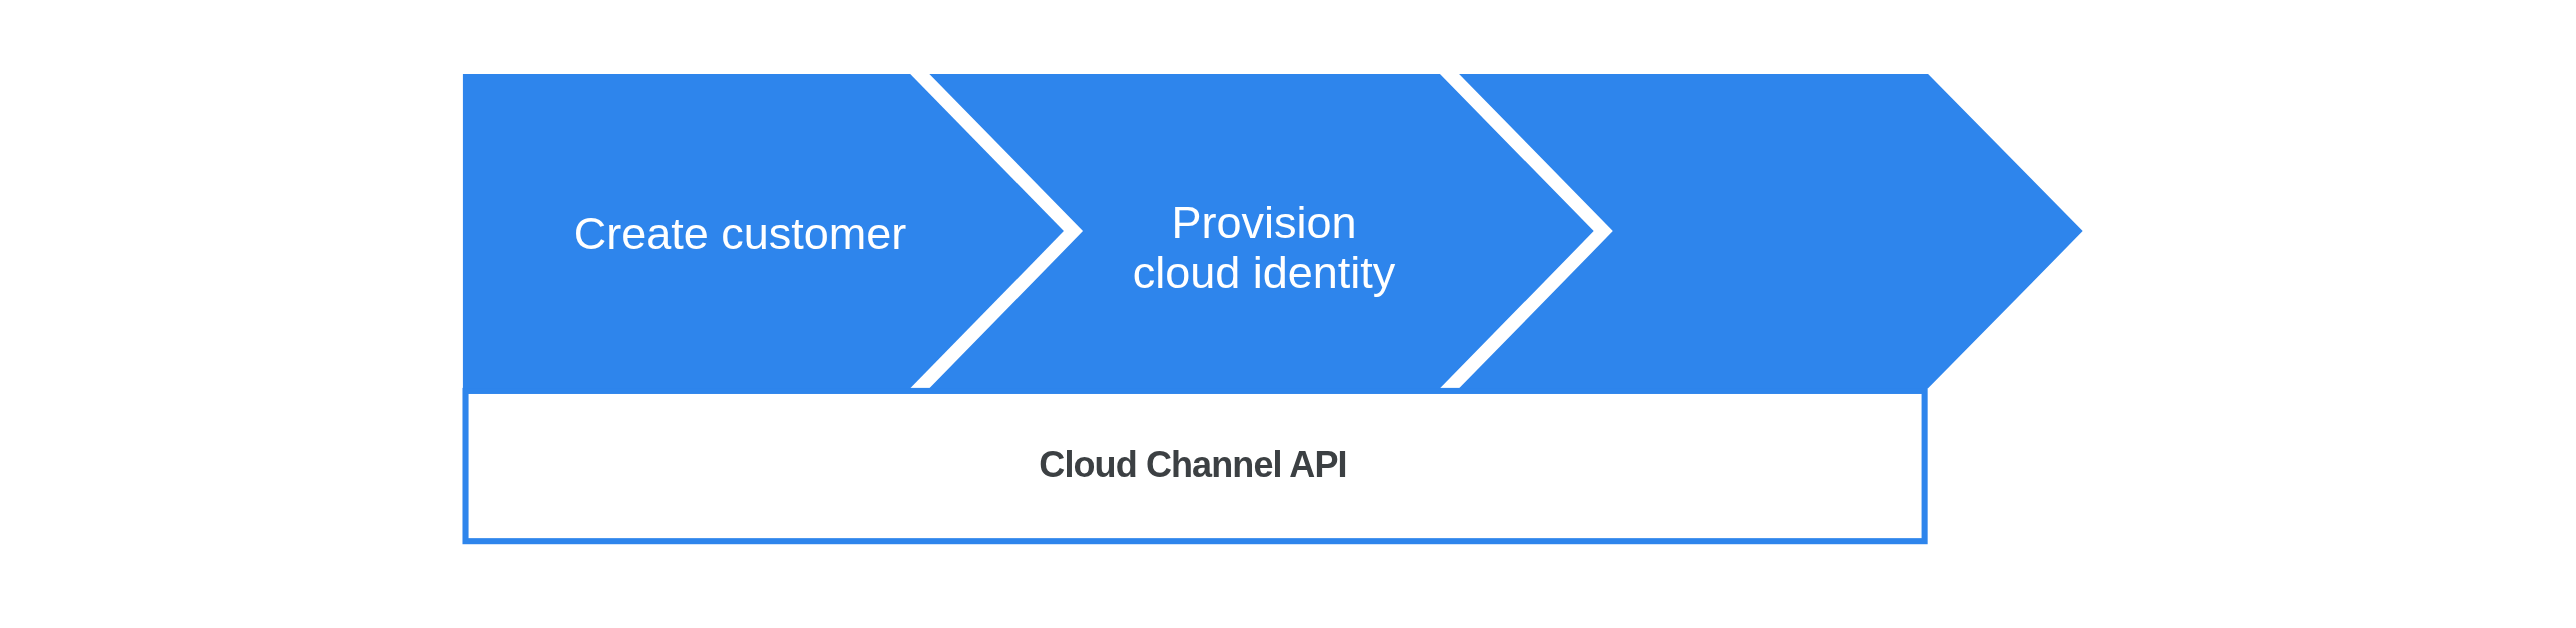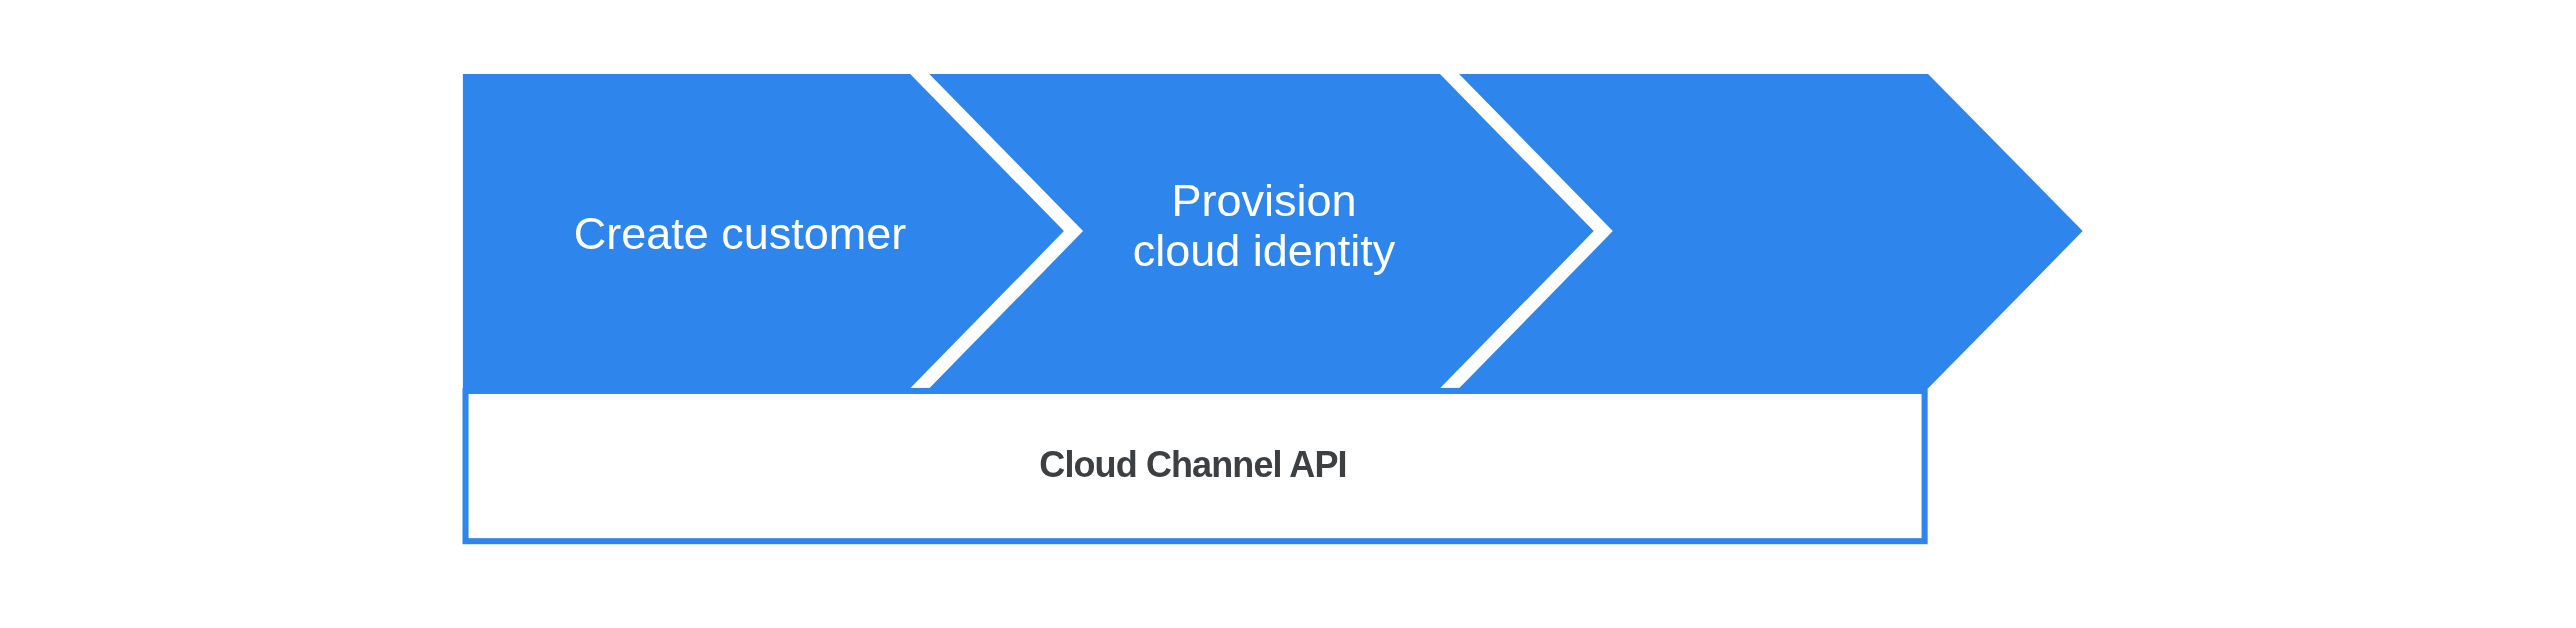--- a/index.html
+++ b/index.html
@@ -62,20 +62,20 @@
 
     <polygon class="step-shape" points="533,85 1048,85 1225,266 1048,447 533,447"></polygon>
 
     <polygon class="step-shape" points="1070,85 1658,85 1835,266 1658,447 1070,447 1247,266"></polygon>
 
     <polygon class="step-shape" points="1680,85 2220,85 2398,266 2220,447 1680,447 1857,266"></polygon>
   </svg>
 
   <div class="step-label" style="left:740px; top:234px;">Create customer</div>
 
-  <div class="step-label" style="left:1264px; top:226px;">Provision
+  <div class="step-label" style="left:1264px; top:248px;">Provision
 cloud identity</div>
 
 
   <div class="api-label" style="left:1193px; top:465px;">Cloud Channel API</div>
 
 </div>
 
 
 </body></html>

